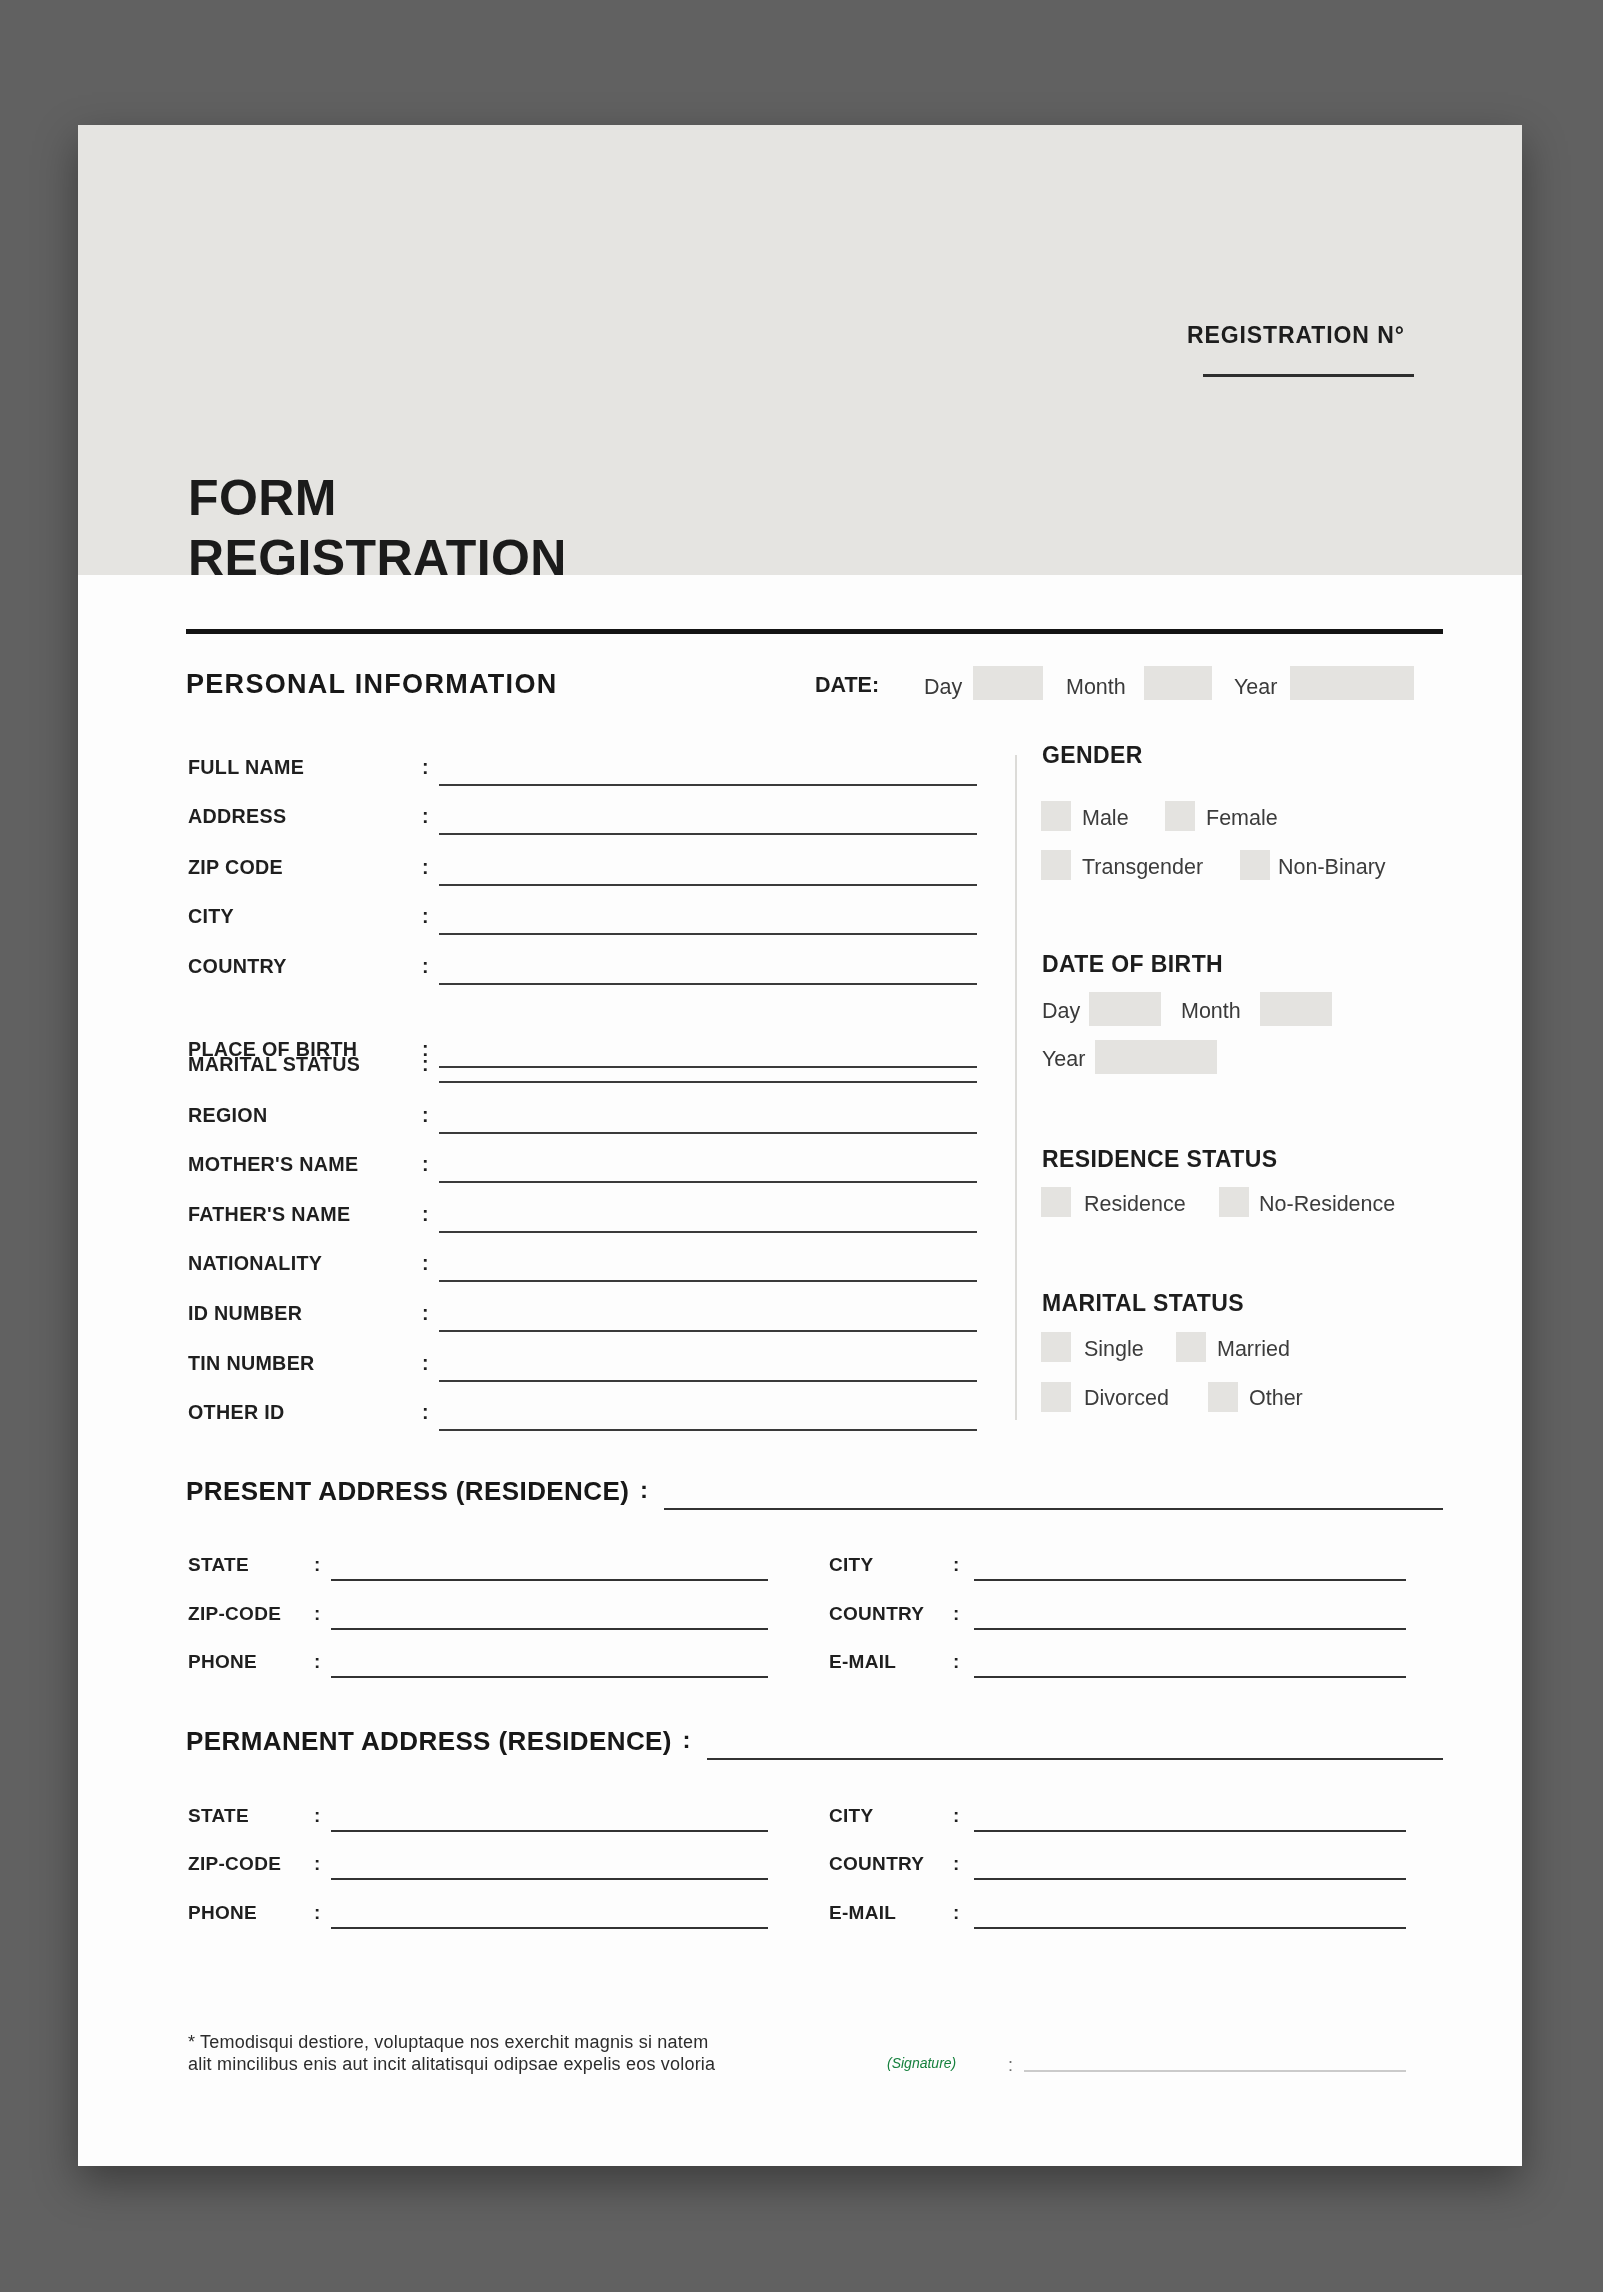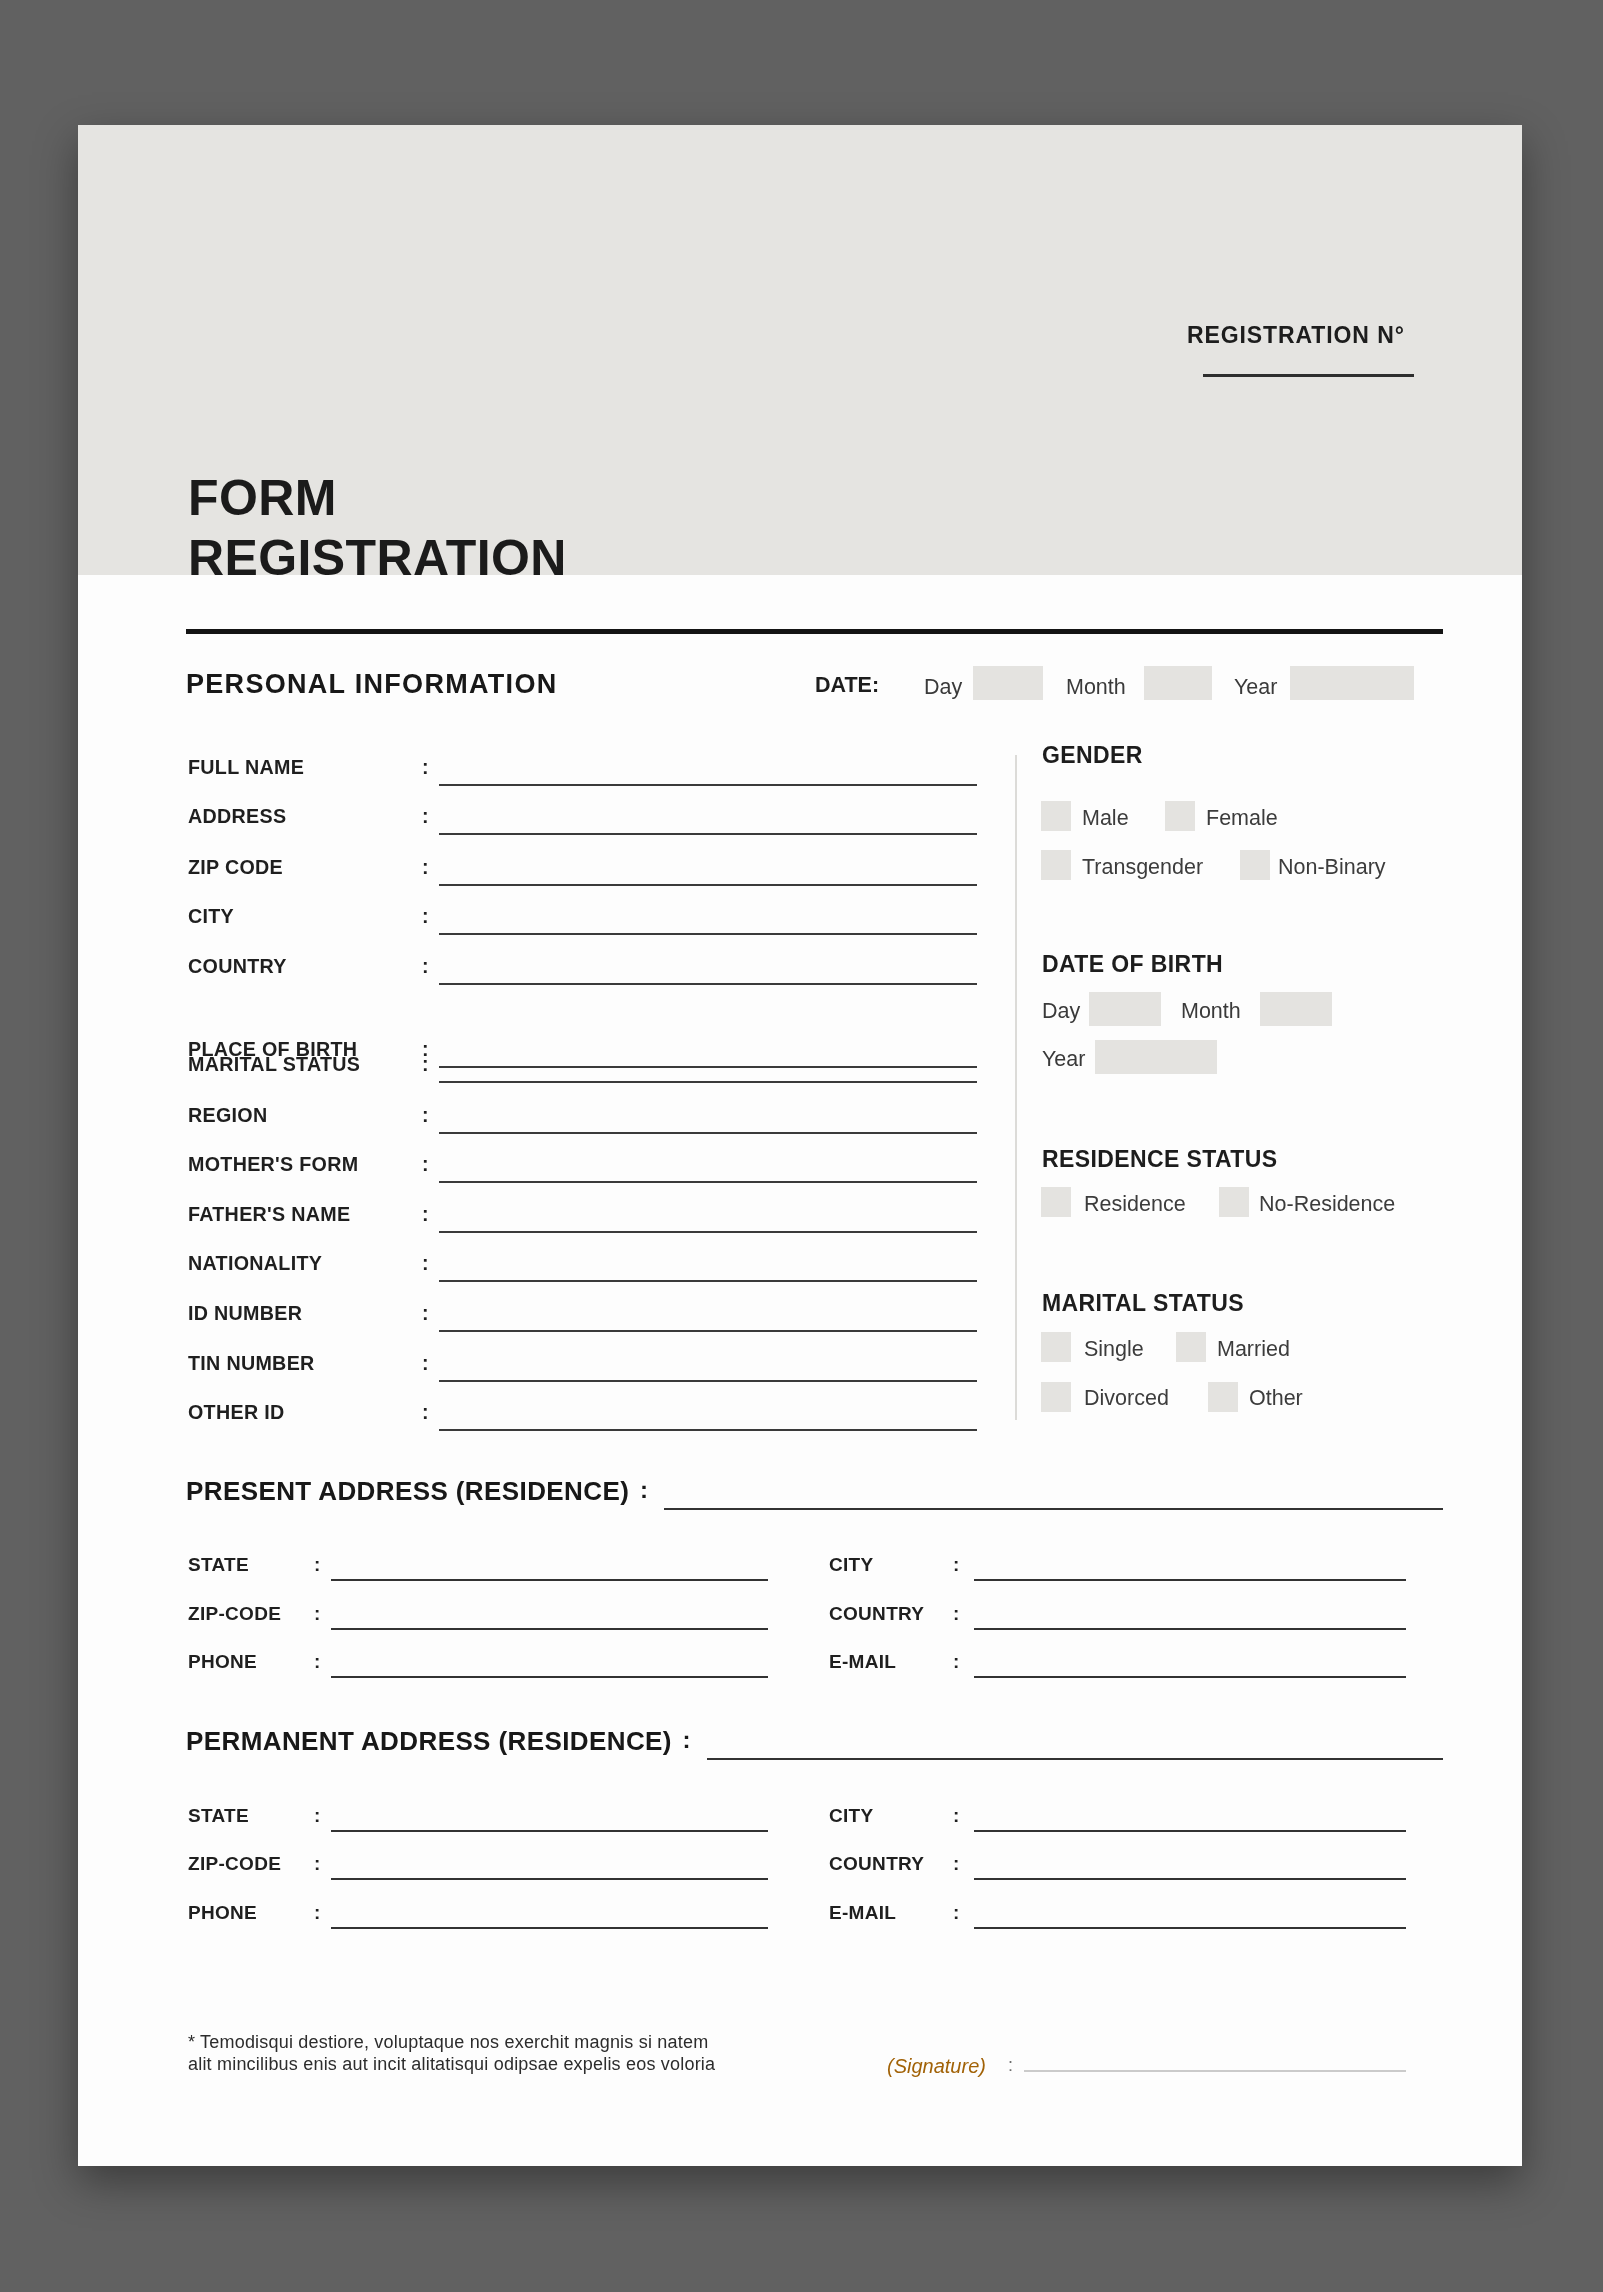--- a/index.html
+++ b/index.html
@@ -77,21 +77,21 @@
   .afield.left  { width:580px; }
   .afield.left .cln { left:126px; }
   .afield.left .line { left:143px; width:437px; }
   .afield.right { width:577px; }
   .afield.right .cln { left:124px; }
   .afield.right .line { left:145px; width:432px; }
   .footnote {
     position:absolute; left:110px; top:1906px;
     font-size:18px; line-height:22.4px; color:#2c2c2c; letter-spacing:0.2px;
   }
-  .sig-label { position:absolute; left:809px; top:1930px; font-size:20px; font-style:italic; color:#a16207; }
+  .sig-label { position:absolute; left:809px; top:1930px; font-size:14px; font-style:italic; color:#15803d; }
   .sig-colon { position:absolute; left:930px; top:1930px; font-size:18px; color:#6f6f6f; }
   .sig-line  { position:absolute; left:946px; top:1945px; width:382px; height:1.8px; background:#cbcbcb; cursor:text; }
 </style>
 </head>
 <body>
 
 <div class="page">
 
   <div class="band">
     <div class="title">
@@ -147,21 +147,21 @@
     <span class="lbl">MARITAL STATUS</span>
     <span class="cln">:</span>
     <span class="line"></span>
   </div>
   <div class="pfield" style="top:973px;">
     <span class="lbl">REGION</span>
     <span class="cln">:</span>
     <span class="line"></span>
   </div>
   <div class="pfield" style="top:1022px;">
-    <span class="lbl">MOTHER'S FORM</span>
+    <span class="lbl">MOTHER'S NAME</span>
     <span class="cln">:</span>
     <span class="line"></span>
   </div>
   <div class="pfield" style="top:1072px;">
     <span class="lbl">FATHER'S NAME</span>
     <span class="cln">:</span>
     <span class="line"></span>
   </div>
   <div class="pfield" style="top:1121px;">
     <span class="lbl">NATIONALITY</span>

